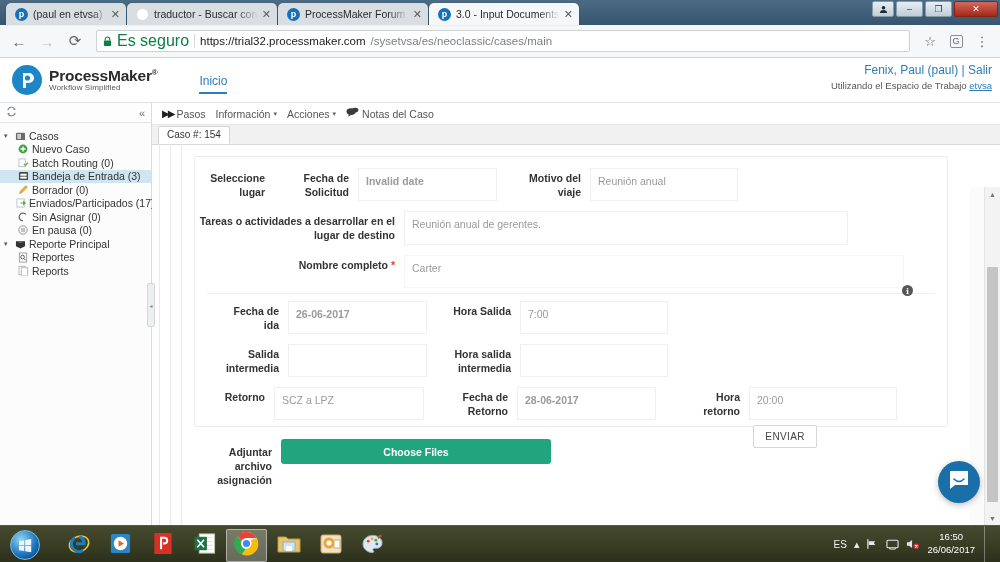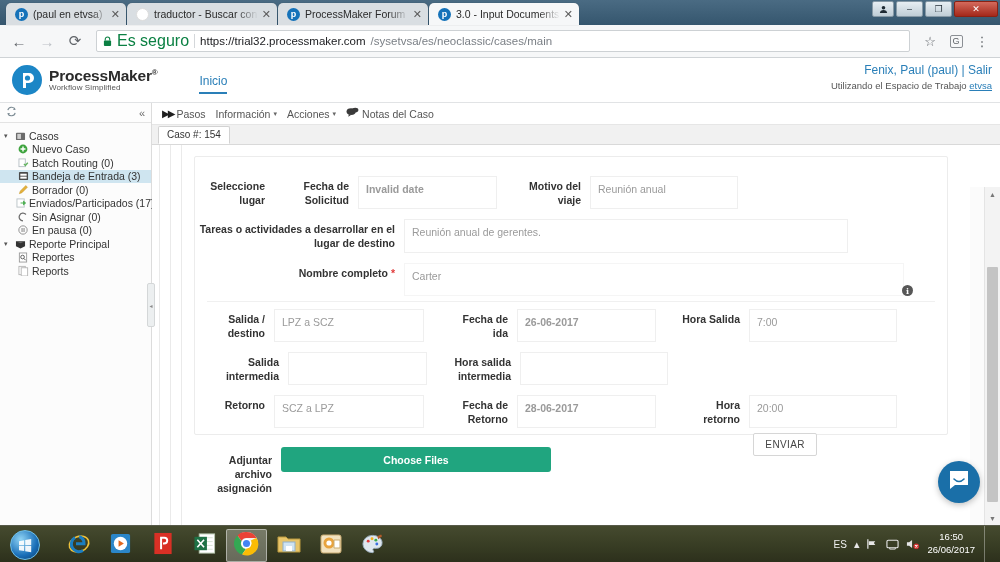--- a/index.html
+++ b/index.html
@@ -252,21 +252,21 @@
   .form-title {
     font-size: 13.5px;
     color: #3d3d3d;
     padding: 11px 0 0 17px;
     letter-spacing: 0.1px;
   }
   .panel {
     margin: 11px 12px 0 12px;
     border: 1px solid #ececec;
     border-radius: 2px;
-    padding: 16px 0 6px 0;
+    padding: 8px 0 6px 0;
   }
   .frow { display: flex; align-items: flex-start; padding: 3px 0 0 0; }
   .fcell { display: flex; align-items: flex-start; }
   .flabel {
     font-size: 10.5px;
     color: #333;
     text-align: right;
     line-height: 1.35;
     padding-top: 3px;
     font-weight: 600;
@@ -738,24 +738,20 @@
               <div class="frow" style="margin-top:7px">
                 <div class="fcell">
                   <div class="flabel" style="width:200px"><span>Nombre completo</span> <span class="req">*</span></div>
                   <div class="finput" style="width:500px;border-color:#f5f5f5">Carter</div>
                 </div>
               </div>
 
               <div class="sep"></div>
 
               <div class="frow" style="margin-top:4px">
-                <div class="fcell">
-                  <div class="flabel w-lbl-1">Salida / destino</div>
-                  <div class="finput w-in-1">LPZ a SCZ</div>
-                </div>
                 <div class="fcell" style="margin-left:22px">
                   <div class="flabel w-lbl-2">Fecha de ida</div>
                   <div class="finput w-in-2">26-06-2017</div>
                 </div>
                 <div class="fcell" style="margin-left:22px">
                   <div class="flabel w-lbl-3">Hora Salida</div>
                   <div class="finput w-in-3">7:00</div>
                 </div>
               </div>
 

